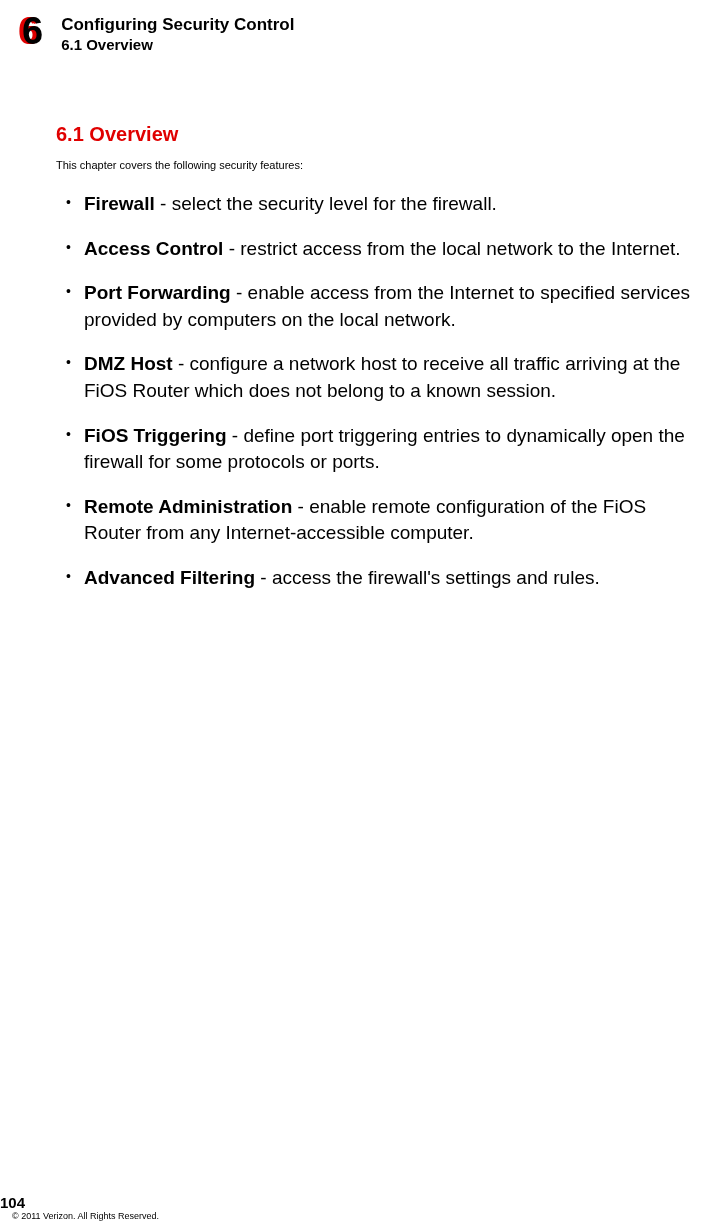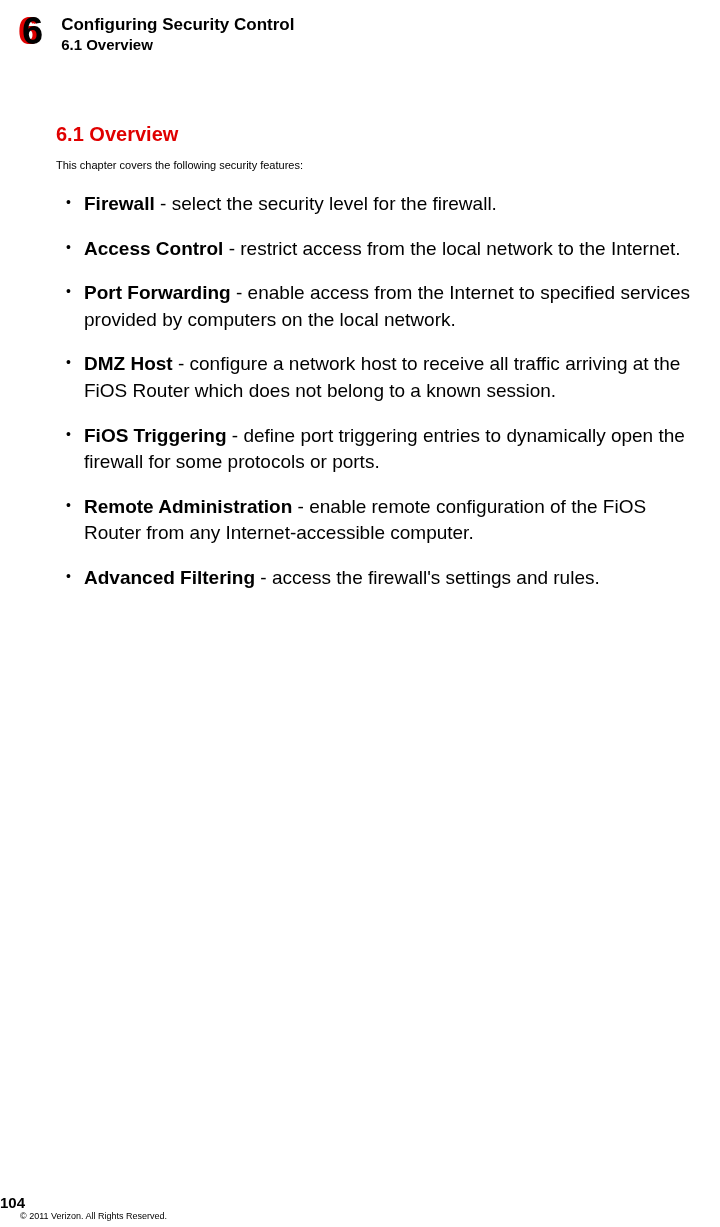--- a/index.html
+++ b/index.html
@@ -100,21 +100,21 @@
       padding-bottom: 6px;
     }
     .page-number {
       font-size: 15px;
       font-weight: 700;
       color: #000;
     }
     .copyright {
       font-size: 9px;
       color: #000;
-      padding-left: 20px;
+      padding-left: 12px;
     }
   </style>
 </head>
 <body>
 
 <div class="header">
   <div class="chapter-number" data-num="6">6</div>
   <div class="header-titles">
     <div class="header-chapter-title">Configuring Security Control</div>
     <div class="header-section">6.1  Overview</div>

